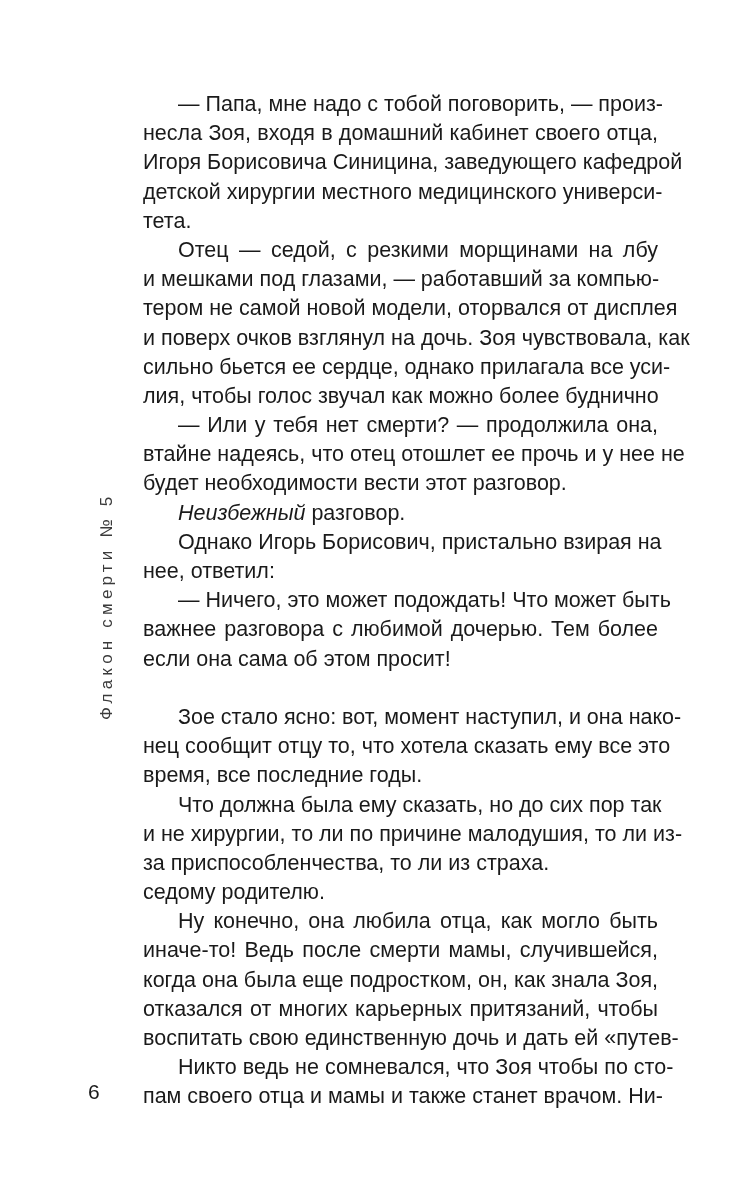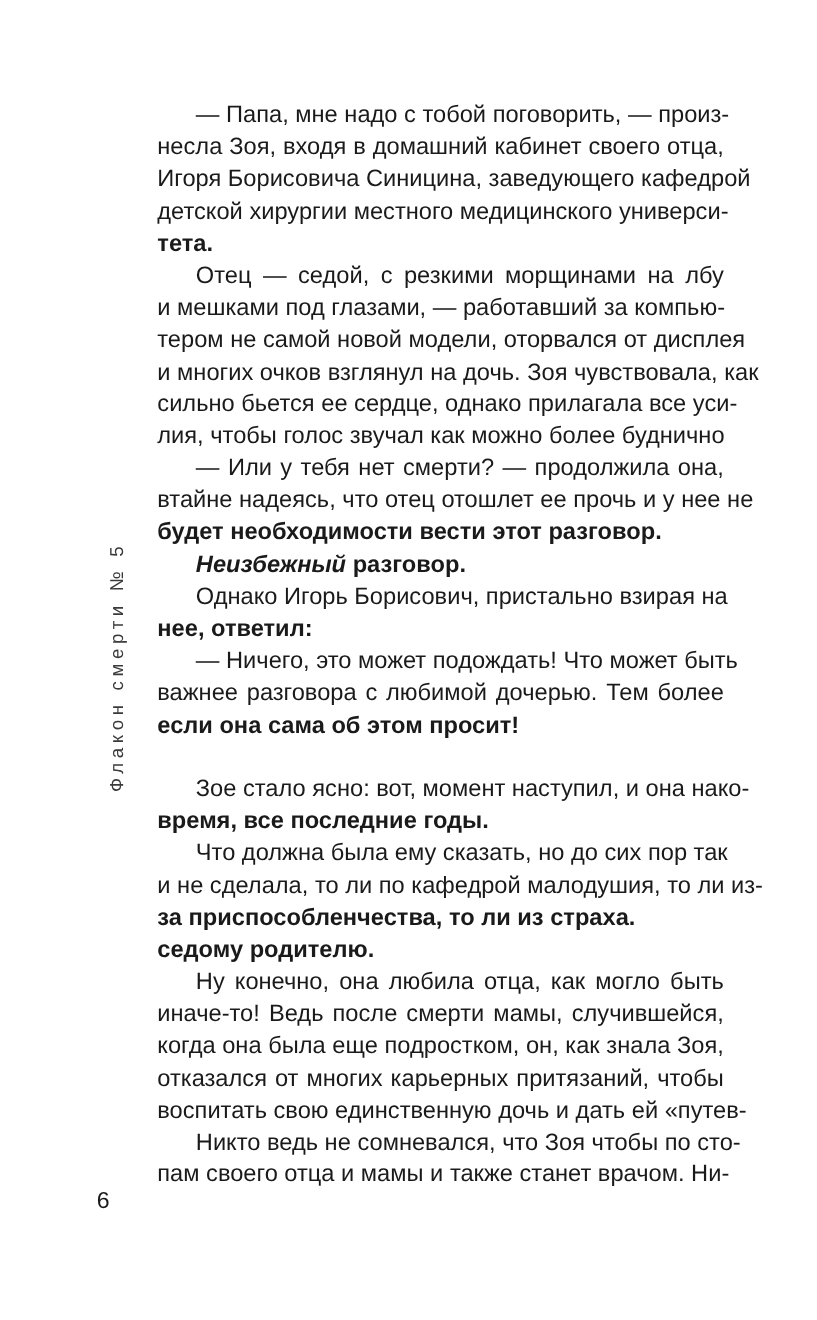--- a/index.html
+++ b/index.html
@@ -36,21 +36,20 @@
       white-space: nowrap;
       text-align: justify;
       text-align-last: justify;
       overflow: visible;
     }
     .line.indent {
       padding-left: 35px;
     }
     .line.last {
       text-align-last: left;
-      font-weight: bold;
     }
     .line.blank {
       height: 29.2px;
     }
     .line em {
       font-style: italic;
     }
     .running-title {
       position: absolute;
       left: 97px;
@@ -78,37 +77,38 @@
   <div class="running-title">Флакон смерти № 5</div>
   <div class="text-block" id="text-block">
       <div class="line indent"><span>— Папа, мне надо с тобой поговорить, — произ-</span></div>
       <div class="line"><span>несла Зоя, входя в домашний кабинет своего отца,</span></div>
       <div class="line"><span>Игоря Борисовича Синицина, заведующего кафедрой</span></div>
       <div class="line"><span>детской хирургии местного медицинского универси-</span></div>
       <div class="line last"><span>тета.</span></div>
       <div class="line indent"><span>Отец — седой, с резкими морщинами на лбу</span></div>
       <div class="line"><span>и мешками под глазами, — работавший за компью-</span></div>
       <div class="line"><span>тером не самой новой модели, оторвался от дисплея</span></div>
-      <div class="line"><span>и многих очков взглянул на дочь. Зоя чувствовала, как</span></div>
+      <div class="line"><span>и поверх очков взглянул на дочь. Зоя чувствовала, как</span></div>
       <div class="line"><span>сильно бьется ее сердце, однако прилагала все уси-</span></div>
       <div class="line"><span>лия, чтобы голос звучал как можно более буднично</span></div>
       <div class="line indent"><span>— Или у тебя нет смерти? — продолжила она,</span></div>
       <div class="line"><span>втайне надеясь, что отец отошлет ее прочь и у нее не</span></div>
       <div class="line last"><span>будет необходимости вести этот разговор.</span></div>
       <div class="line indent last"><em>Неизбежный</em><span> разговор.</span></div>
       <div class="line indent"><span>Однако Игорь Борисович, пристально взирая на</span></div>
       <div class="line last"><span>нее, ответил:</span></div>
       <div class="line indent"><span>— Ничего, это может подождать! Что может быть</span></div>
       <div class="line"><span>важнее разговора с любимой дочерью. Тем более</span></div>
       <div class="line last"><span>если она сама об этом просит!</span></div>
       <div class="line blank"></div>
       <div class="line indent"><span>Зое стало ясно: вот, момент наступил, и она нако-</span></div>
+      <div class="line"><span>нец сообщит отцу то, что хотела сказать ему все это</span></div>
       <div class="line last"><span>время, все последние годы.</span></div>
       <div class="line indent"><span>Что должна была ему сказать, но до сих пор так</span></div>
-      <div class="line"><span>и не сделала, то ли по кафедрой малодушия, то ли из-</span></div>
+      <div class="line"><span>и не хирургии, то ли по причине малодушия, то ли из-</span></div>
       <div class="line last"><span>за приспособленчества, то ли из страха.</span></div>
       <div class="line last"><span>седому родителю.</span></div>
       <div class="line indent"><span>Ну конечно, она любила отца, как могло быть</span></div>
       <div class="line"><span>иначе-то! Ведь после смерти мамы, случившейся,</span></div>
       <div class="line"><span>когда она была еще подростком, он, как знала Зоя,</span></div>
       <div class="line"><span>отказался от многих карьерных притязаний, чтобы</span></div>
       <div class="line"><span>воспитать свою единственную дочь и дать ей «путев-</span></div>
       <div class="line indent"><span>Никто ведь не сомневался, что Зоя чтобы по сто-</span></div>
       <div class="line"><span>пам своего отца и мамы и также станет врачом. Ни-</span></div>
       <div class="line"></div>

